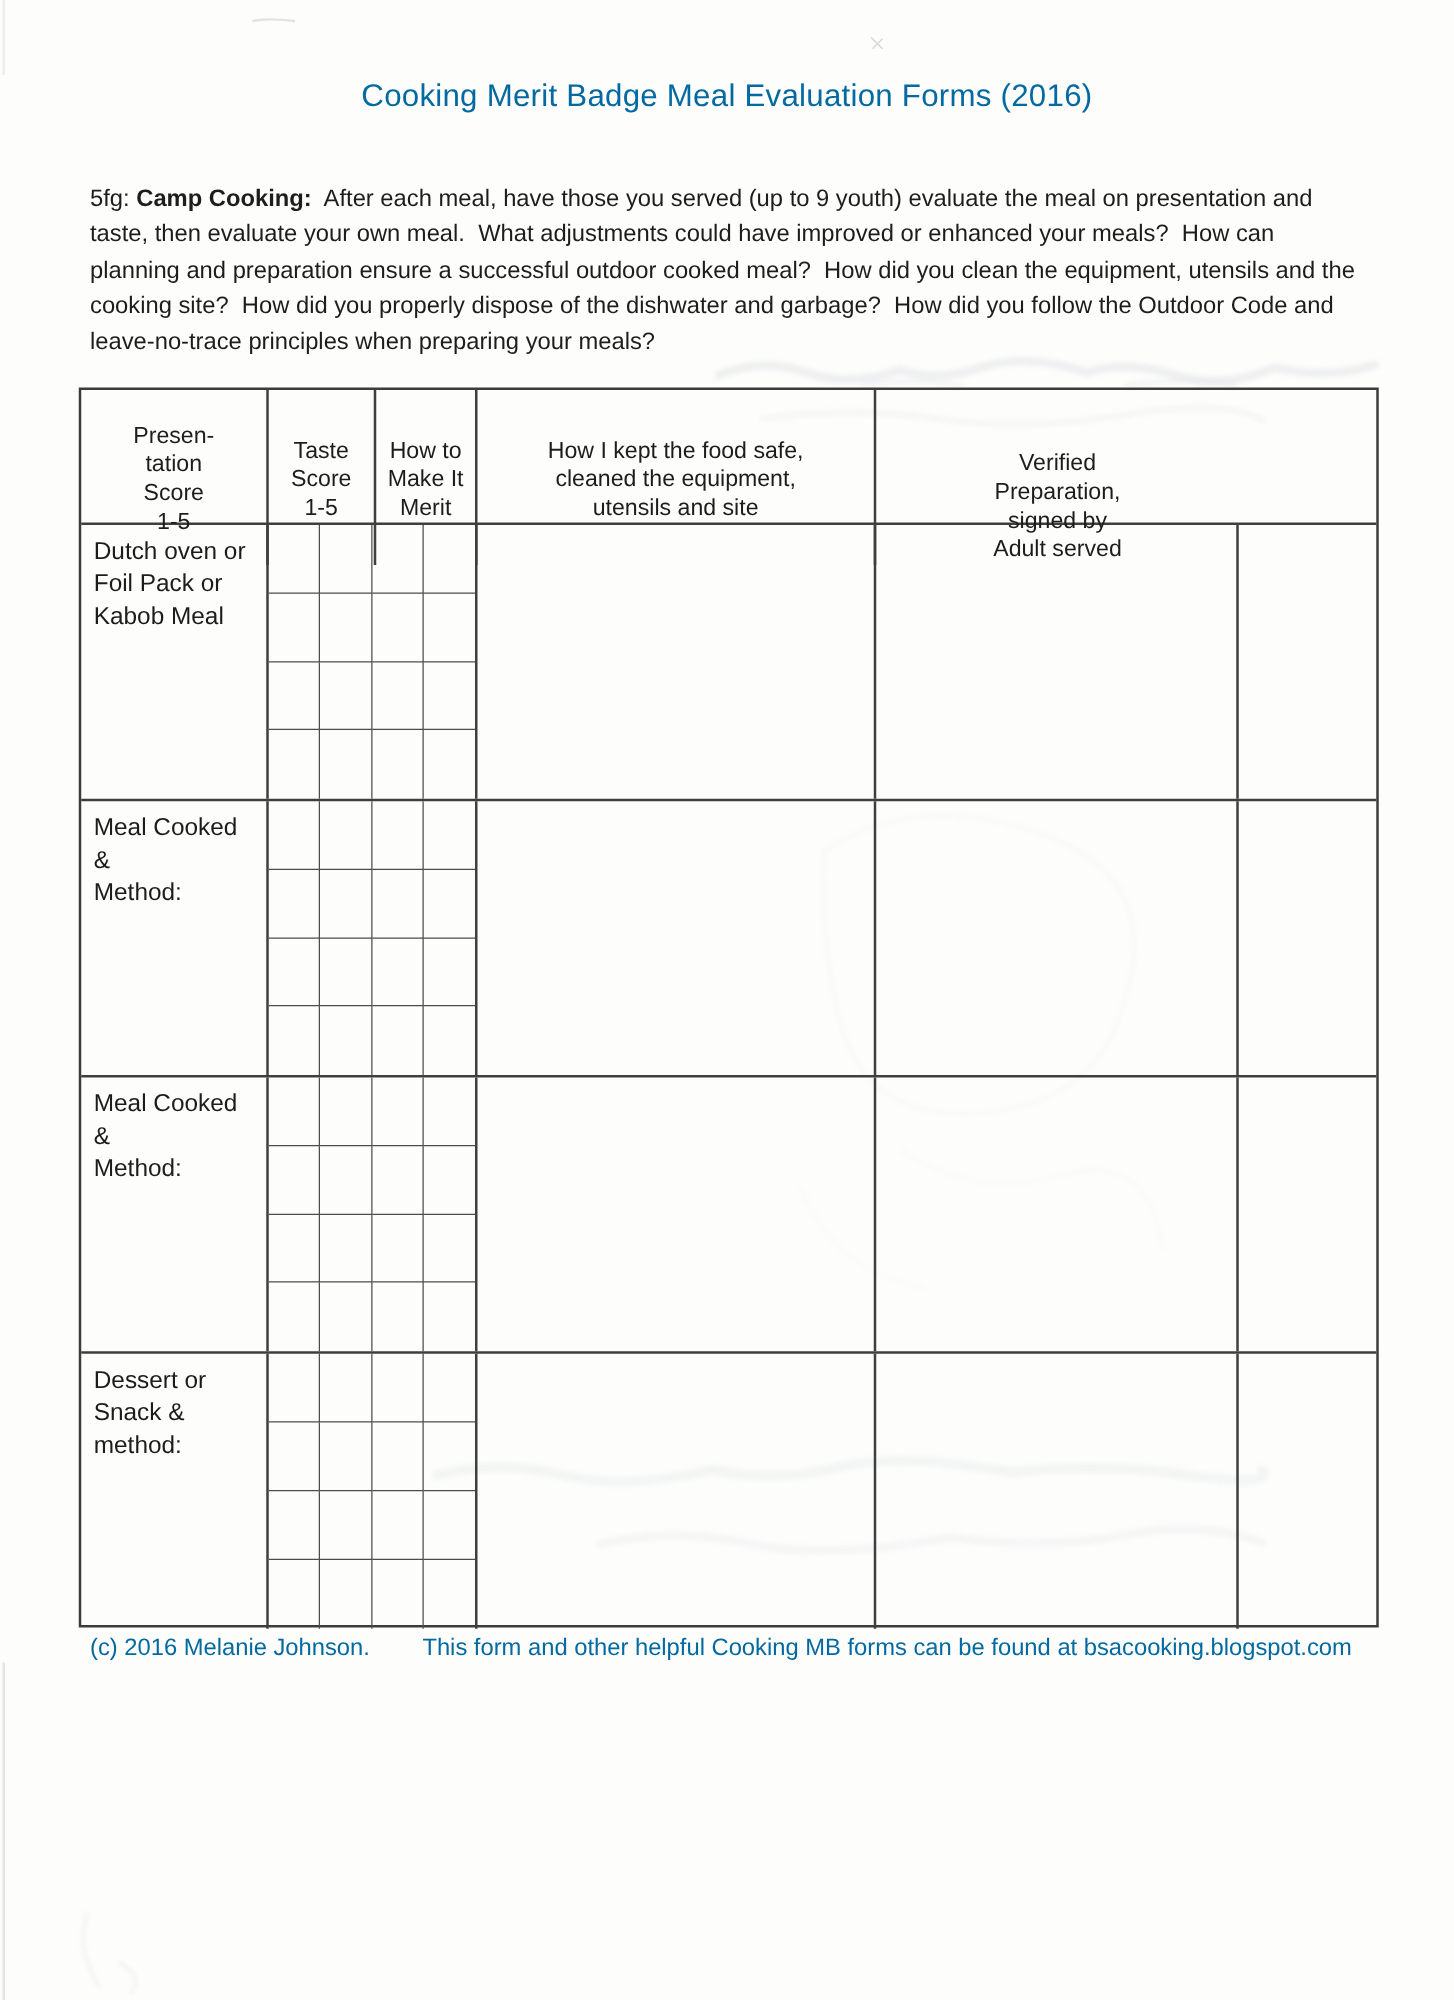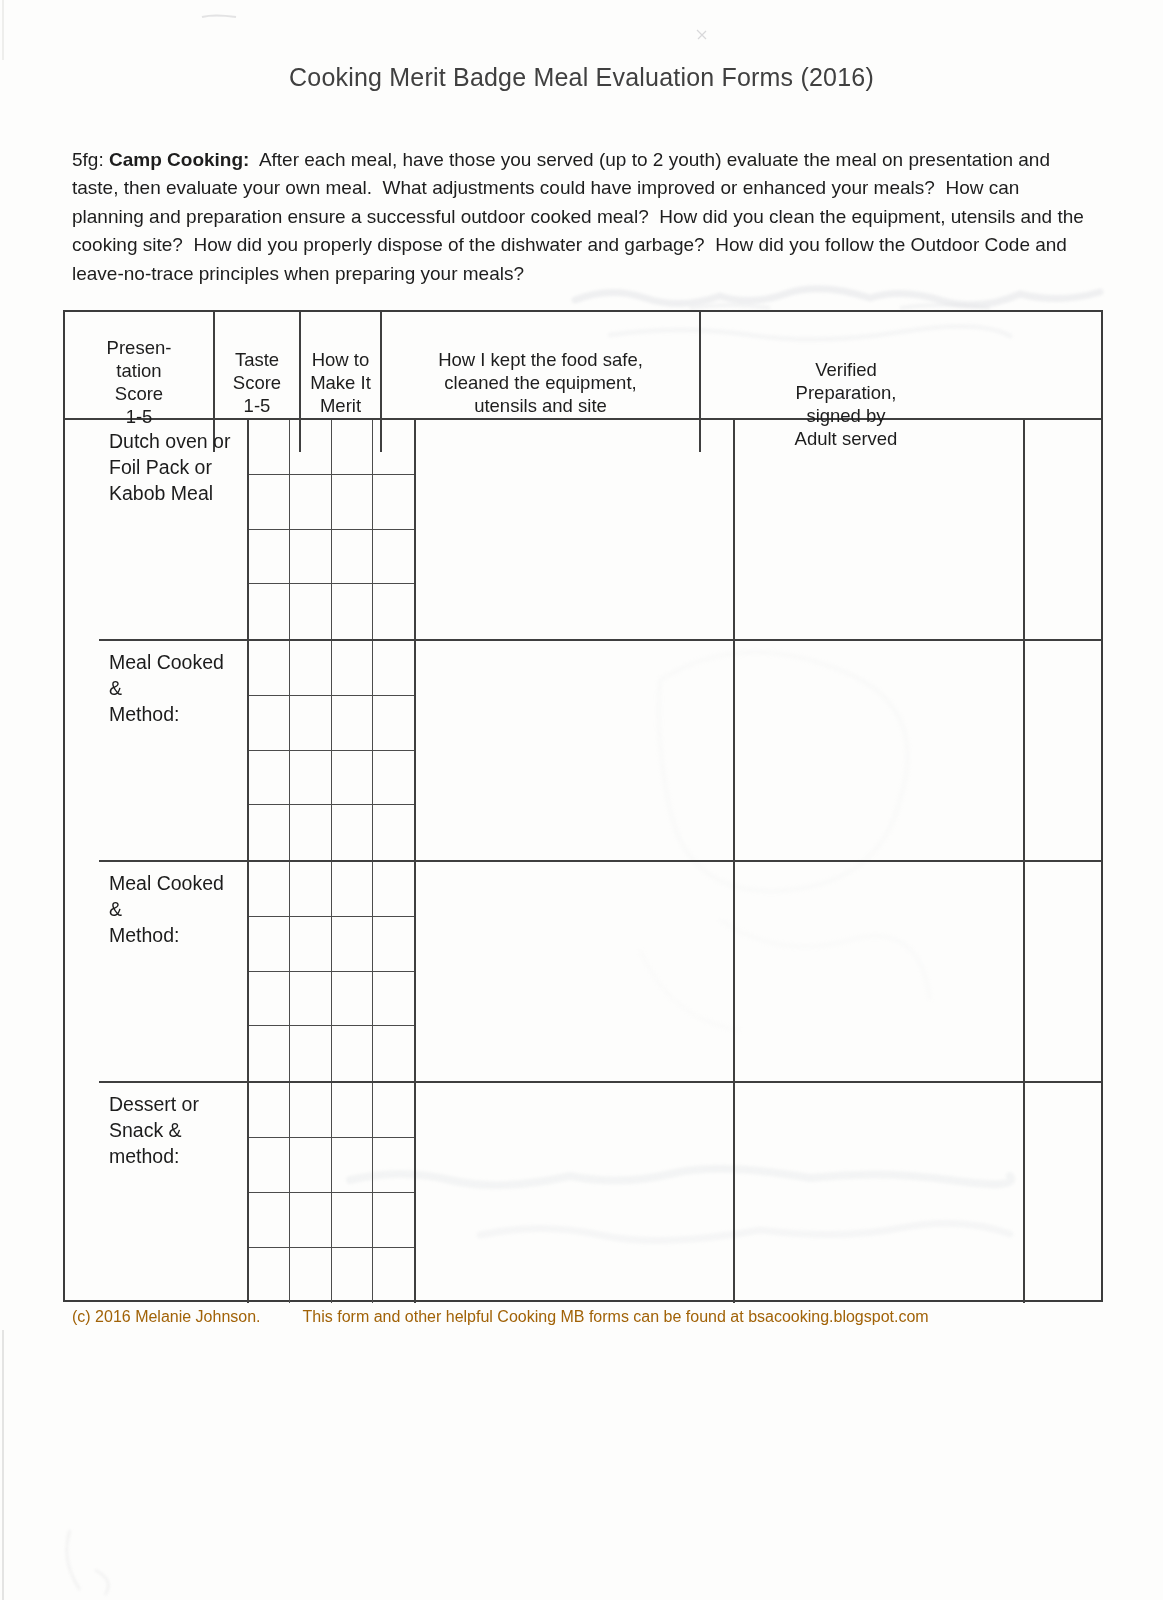--- a/index.html
+++ b/index.html
@@ -8,21 +8,21 @@
     background:#fdfdfc;
     font-family:"Liberation Sans", sans-serif;
     color:#1e1e1e;
     -webkit-font-smoothing:antialiased;
   }
   .page{position:absolute;inset:0;}
 
   
   .title{
     position:absolute;top:63px;left:0;width:1163px;
-    text-align:center;font-size:25px;font-weight:400;color:#404040;
+    text-align:center;font-size:25px;font-weight:400;color:#0369a1;
     letter-spacing:0.2px;margin:0;
   }
 
   
   .intro{
     position:absolute;left:72px;top:146px;width:1040px;
     font-size:19px;color:#1d1d1d;
   }
   .intro-line{white-space:pre;height:28.4px;line-height:28.4px;}
   .intro .b{font-weight:700;}
@@ -42,21 +42,21 @@
     display:flex;align-items:center;justify-content:center;
     text-align:center;white-space:pre-line;
     font-size:18.5px;line-height:23px;color:#1d1d1d;
     padding:2px 3px;
   }
   .hdr-cell:last-child{border-right:none;margin-top:44px;}
 
   .tbody{position:relative;}
   .group{
     display:grid;grid-template-columns:150px 167px 319px 290px 1fr;
-    height:221px;border-bottom:2px solid #3f3f3f;box-sizing:border-box;margin-left:34px;
+    height:221px;border-bottom:2px solid #3f3f3f;box-sizing:border-box;
   }
   .group:last-child{border-bottom:none;height:220px;}
   .cell{border-right:2px solid #3f3f3f;box-sizing:border-box;}
   .cell:last-child{border-right:none;}
   .label-cell{
     padding:8px 8px 0 10px;font-size:19.5px;line-height:26px;
     white-space:pre-line;color:#1c1c1c;
   }
   .score-area{padding:0;position:relative;}
   .score-grid{
@@ -66,21 +66,21 @@
   .score-cell{
     border-right:1.5px solid #4c4c4c;border-bottom:1.5px solid #4c4c4c;
     box-sizing:border-box;
   }
   .score-cell:nth-child(4n){border-right:none;}
   .score-cell:nth-child(n+13){border-bottom:none;}
 
   
   .footer{
     position:absolute;left:72px;top:1308px;width:1040px;
-    font-size:16px;color:#a16207;white-space:nowrap;
+    font-size:19px;color:#0369a1;white-space:nowrap;
   }
   .footer .note{margin-left:42px;}
 
   
   .artifact{position:absolute;pointer-events:none;}
   .blur1{filter:blur(1.6px);opacity:.55;}
   .blur2{filter:blur(2.2px);opacity:.5;}
   .edge-line{
     position:absolute;background:#d7d7d5;width:2px;
   }
@@ -119,21 +119,21 @@
     <path d="M140 85 Q200 72 260 85 T420 80 Q500 90 560 78 T670 84" stroke="#c6cad2" stroke-width="7" fill="none" opacity="0.24" stroke-linecap="round"></path>
   </svg>
 
   <svg class="artifact blur1" style="left:55px;top:1520px;" width="200" height="80">
     <path d="M15 10 Q5 40 25 70 M40 50 Q60 60 50 75" stroke="#d4d4d6" stroke-width="2.5" fill="none" opacity="0.5"></path>
   </svg>
 
   <h1 class="title">Cooking Merit Badge Meal Evaluation Forms (2016)</h1>
 
   <div class="intro">
-    <div class="intro-line"><span>5fg:</span><span> </span><span class="b">Camp Cooking:</span><span>  After each meal, have those you served (up to 2 youth) evaluate the meal on presentation and</span></div>
+    <div class="intro-line"><span>5fg:</span><span> </span><span class="b">Camp Cooking:</span><span>  After each meal, have those you served (up to 9 youth) evaluate the meal on presentation and</span></div>
     <div class="intro-line">taste, then evaluate your own meal.  What adjustments could have improved or enhanced your meals?  How can</div>
     <div class="intro-line">planning and preparation ensure a successful outdoor cooked meal?  How did you clean the equipment, utensils and the</div>
     <div class="intro-line">cooking site?  How did you properly dispose of the dishwater and garbage?  How did you follow the Outdoor Code and</div>
     <div class="intro-line">leave-no-trace principles when preparing your meals?</div>
   </div>
 
   <div class="form-table">
     <div class="hdr-row">
       <div class="hdr-cell">Presen-
 tation

